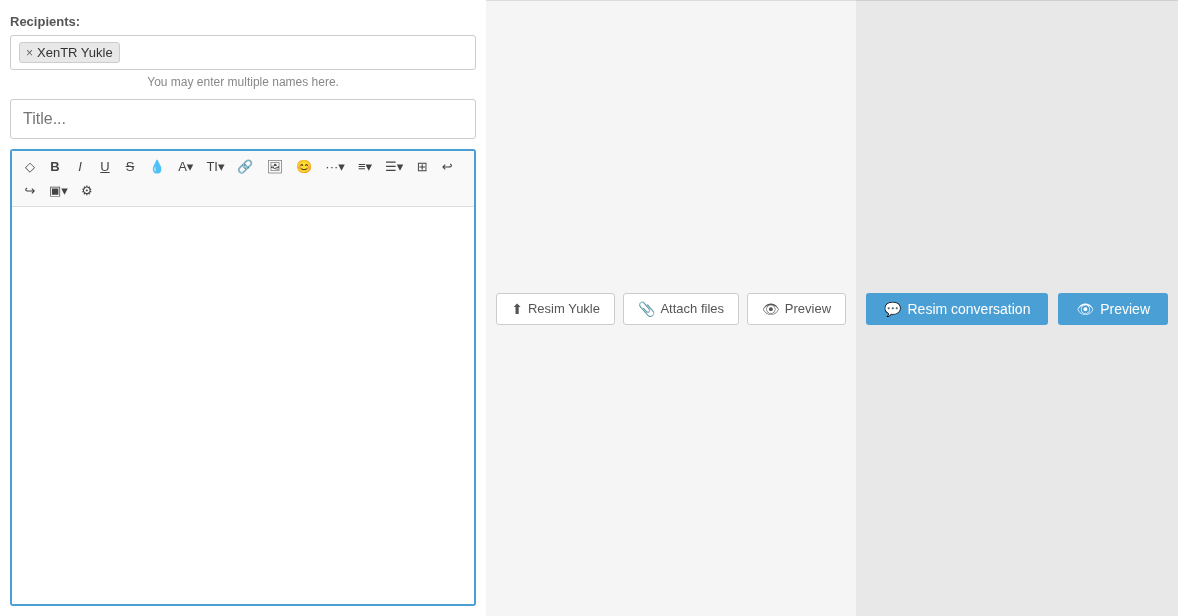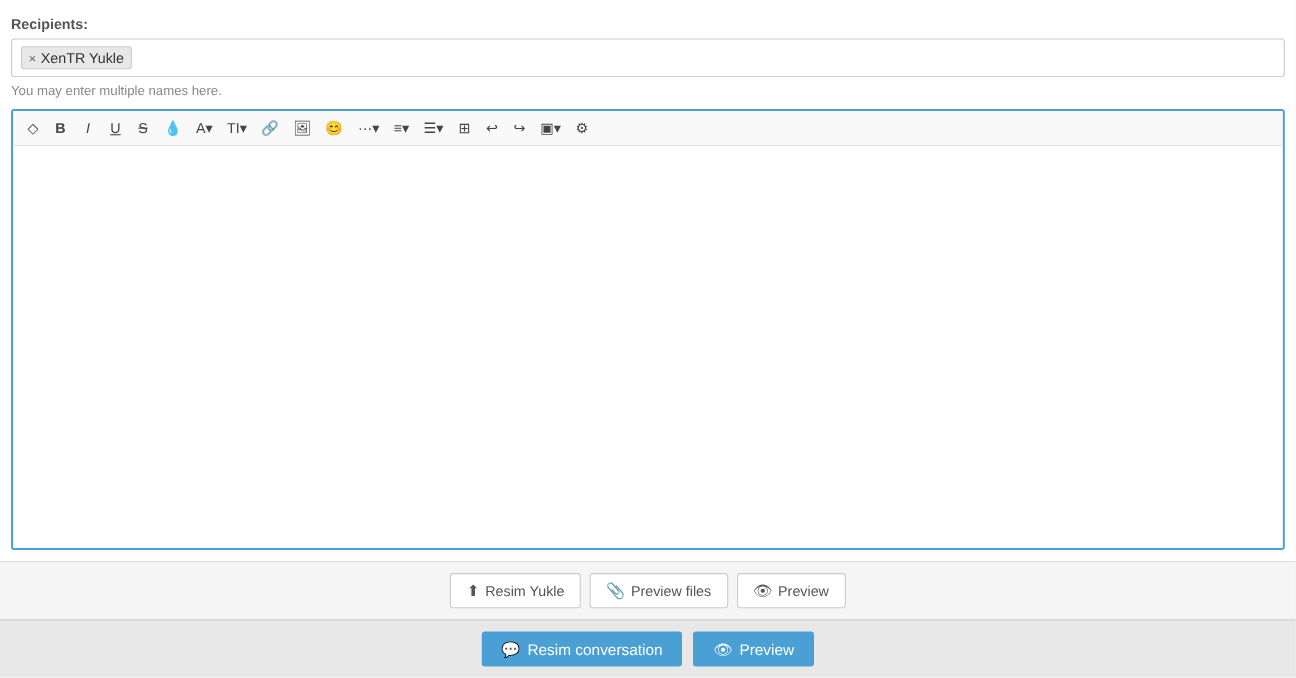--- a/index.html
+++ b/index.html
@@ -11,21 +11,21 @@
       width: 1178px;
       height: 616px;
       overflow: hidden;
     }
 
     .page-wrapper {
       width: 1178px;
       height: 616px;
       background: #f0f0f0;
       display: flex;
-      flex-direction: column;
+      flex-direction: row;
     }
 
     .main-content {
       background: #fff;
       padding: 14px 10px 10px 10px;
       flex: 1;
       display: flex;
       flex-direction: column;
     }
 
@@ -64,20 +64,21 @@
       color: #666;
       font-size: 12px;
       line-height: 1;
     }
 
     .hint-text {
       font-size: 12px;
       color: #888;
       margin-top: 5px;
       margin-bottom: 10px;
+      text-align: center;
     }
 
     .title-input {
       width: 100%;
       border: 1px solid #ccc;
       border-radius: 3px;
       padding: 10px 12px;
       font-size: 16px;
       color: #aaa;
       outline: none;
@@ -202,20 +203,21 @@
 
     <div class="recipients-label">Recipients:</div>
     <div class="recipients-field">
       <span class="recipient-tag">
         <span class="remove-btn">×</span>
         <span>XenTR Yukle</span>
       </span>
     </div>
     <div class="hint-text">You may enter multiple names here.</div>
 
+    <input type="text" class="title-input" placeholder="Title..." style="">
 
     <div class="editor-wrapper">
       <div class="toolbar">
 
         <button class="toolbar-btn" title="Remove format">◇</button>
 
         <button class="toolbar-btn bold" title="Bold">B</button>
 
         <button class="toolbar-btn italic" title="Italic">I</button>
 
@@ -256,21 +258,21 @@
 
   </div>
 
   <div class="bottom-bar">
     <button class="action-btn">
       <span class="btn-icon">⬆</span>
       <span>Resim Yukle</span>
     </button>
     <button class="action-btn">
       <span class="btn-icon">📎</span>
-      <span>Preview files</span>
+      <span>Attach files</span>
     </button>
     <button class="action-btn">
       <span class="btn-icon">👁</span>
       <span>Preview</span>
     </button>
   </div>
 
   <div class="footer-bar">
     <button class="primary-btn">
       <span>💬</span>

